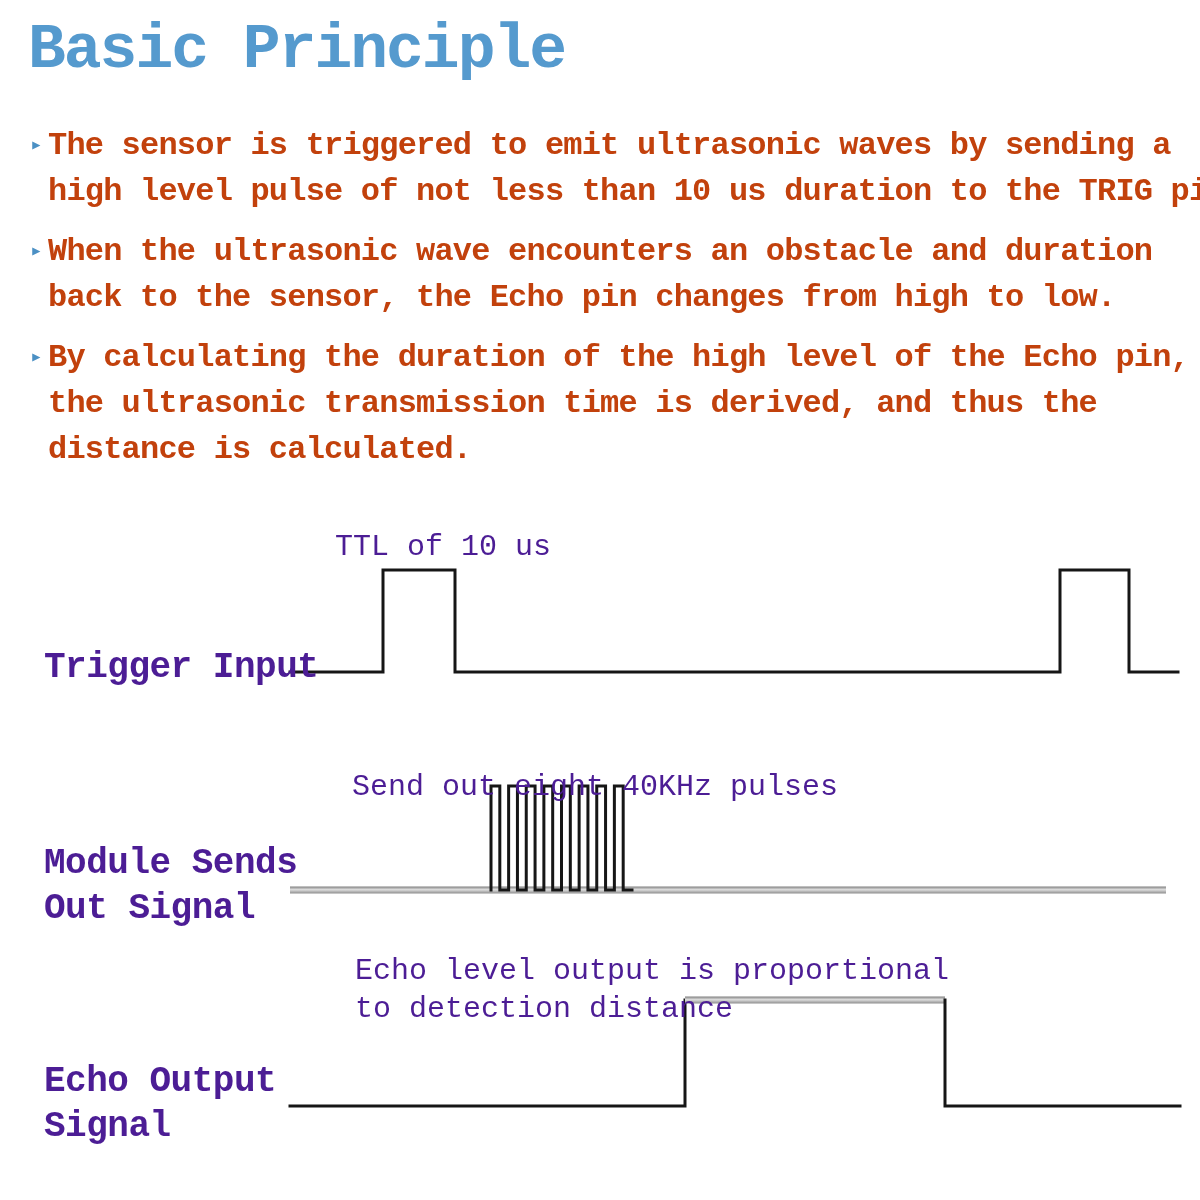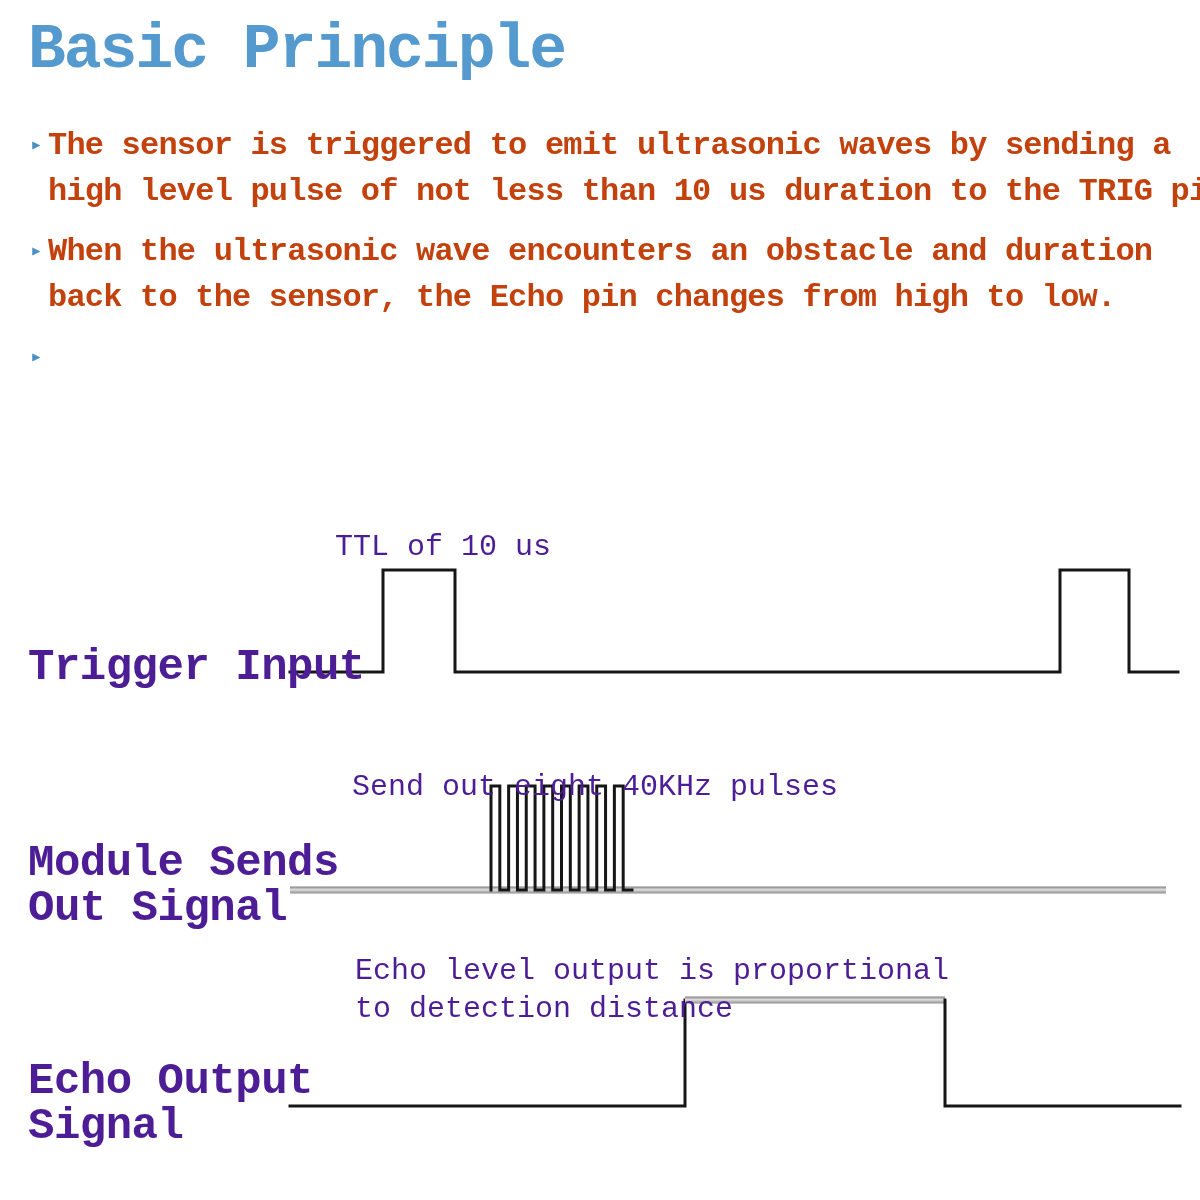--- a/index.html
+++ b/index.html
@@ -51,24 +51,25 @@
     position:absolute;
     color:#4c1d95;
     white-space:pre;
   }
   .ann{
     font-size:30px;
     font-weight:400;
     line-height:38px;
   }
   .rowname{
-    font-size:44px;
+    font-size:36px;
     font-weight:bold;
     line-height:45px;
     letter-spacing:-0.5px;
+    margin-left:16px;
   }
   .lbl-ttl{left:335px;top:528px;}
   .lbl-trigger{left:28px;top:645px;}
   .lbl-send{left:352px;top:744px;margin-top:24px;}
   .lbl-module{left:28px;top:841px;}
   .lbl-echo-ann{left:355px;top:952px;}
   .lbl-echo{left:28px;top:1059px;}
 </style>
 </head>
 <body>
@@ -83,20 +84,23 @@
       <span class="bullet-text">The sensor is triggered to emit ultrasonic waves by sending a
 high level pulse of not less than 10 us duration to the TRIG pin.</span>
     </div>
     <div class="bullet">
       <span class="bullet-marker">▸</span>
       <span class="bullet-text">When the ultrasonic wave encounters an obstacle and duration
 back to the sensor, the Echo pin changes from high to low.</span>
     </div>
     <div class="bullet">
       <span class="bullet-marker">▸</span>
+      <span class="bullet-text">By calculating the duration of the high level of the Echo pin,
+the ultrasonic transmission time is derived, and thus the
+distance is calculated.</span>
     </div>
   </div>
 
   <div class="diagram">
     <svg id="wave-svg" width="1200" height="1200" viewBox="0 0 1200 1200">
       <defs>
         <linearGradient id="grad-gray" x1="0" y1="0" x2="0" y2="1">
           <stop offset="0" stop-color="#7f7f7f"></stop>
           <stop offset="0.45" stop-color="#dedede"></stop>
           <stop offset="1" stop-color="#8d8d8d"></stop>

